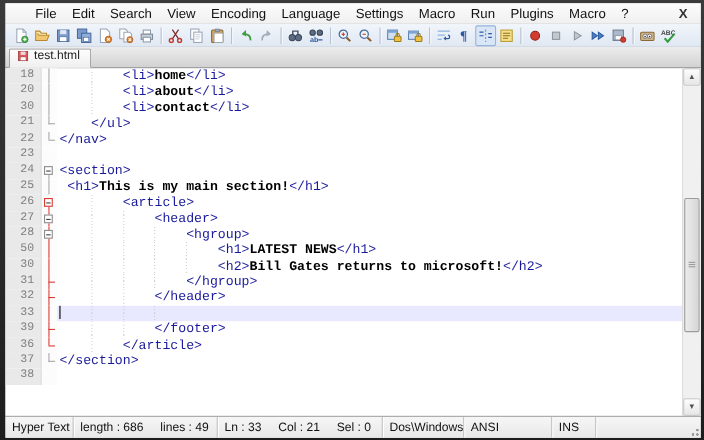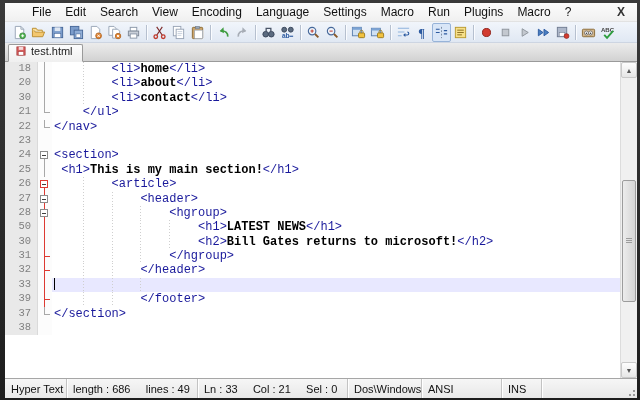--- a/index.html
+++ b/index.html
@@ -449,20 +449,28 @@
           </div>
           <div class="line">
             <div class="ln">39</div>
             <div class="lf">
               <i style="left:6px;top:0%;bottom:0%;width:1px;background:var(--fold-active,#dd3a32)"></i>
               <i style="left:6px;top:7px;width:6px;height:1px;background:var(--fold-active,#dd3a32)"></i>
             </div>
             <div class="lc"><i class="ig" style="left: 30.8px;"></i><i class="ig" style="left: 59.6px;"></i><span class="tok-x">            </span><span class="tok-t">&lt;/footer&gt;</span></div>
           </div>
           <div class="line">
+            <div class="ln">36</div>
+            <div class="lf">
+              <i style="left:6px;top:0%;bottom:48%;width:1px;background:var(--fold-active,#dd3a32)"></i>
+              <i style="left:6px;top:7px;width:6px;height:1px;background:var(--fold-active,#dd3a32)"></i>
+            </div>
+            <div class="lc"><i class="ig" style="left: 30.8px;"></i><span class="tok-x">        </span><span class="tok-t">&lt;/article&gt;</span></div>
+          </div>
+          <div class="line">
             <div class="ln">37</div>
             <div class="lf">
               <i style="left:6px;top:0%;bottom:48%;width:1px;background:var(--fold-normal,#a8a8a8)"></i>
               <i style="left:6px;top:7px;width:6px;height:1px;background:var(--fold-normal,#a8a8a8)"></i>
             </div>
             <div class="lc"><span class="tok-t">&lt;/section&gt;</span></div>
           </div>
           <div class="line">
             <div class="ln">38</div>
             <div class="lf"></div>

